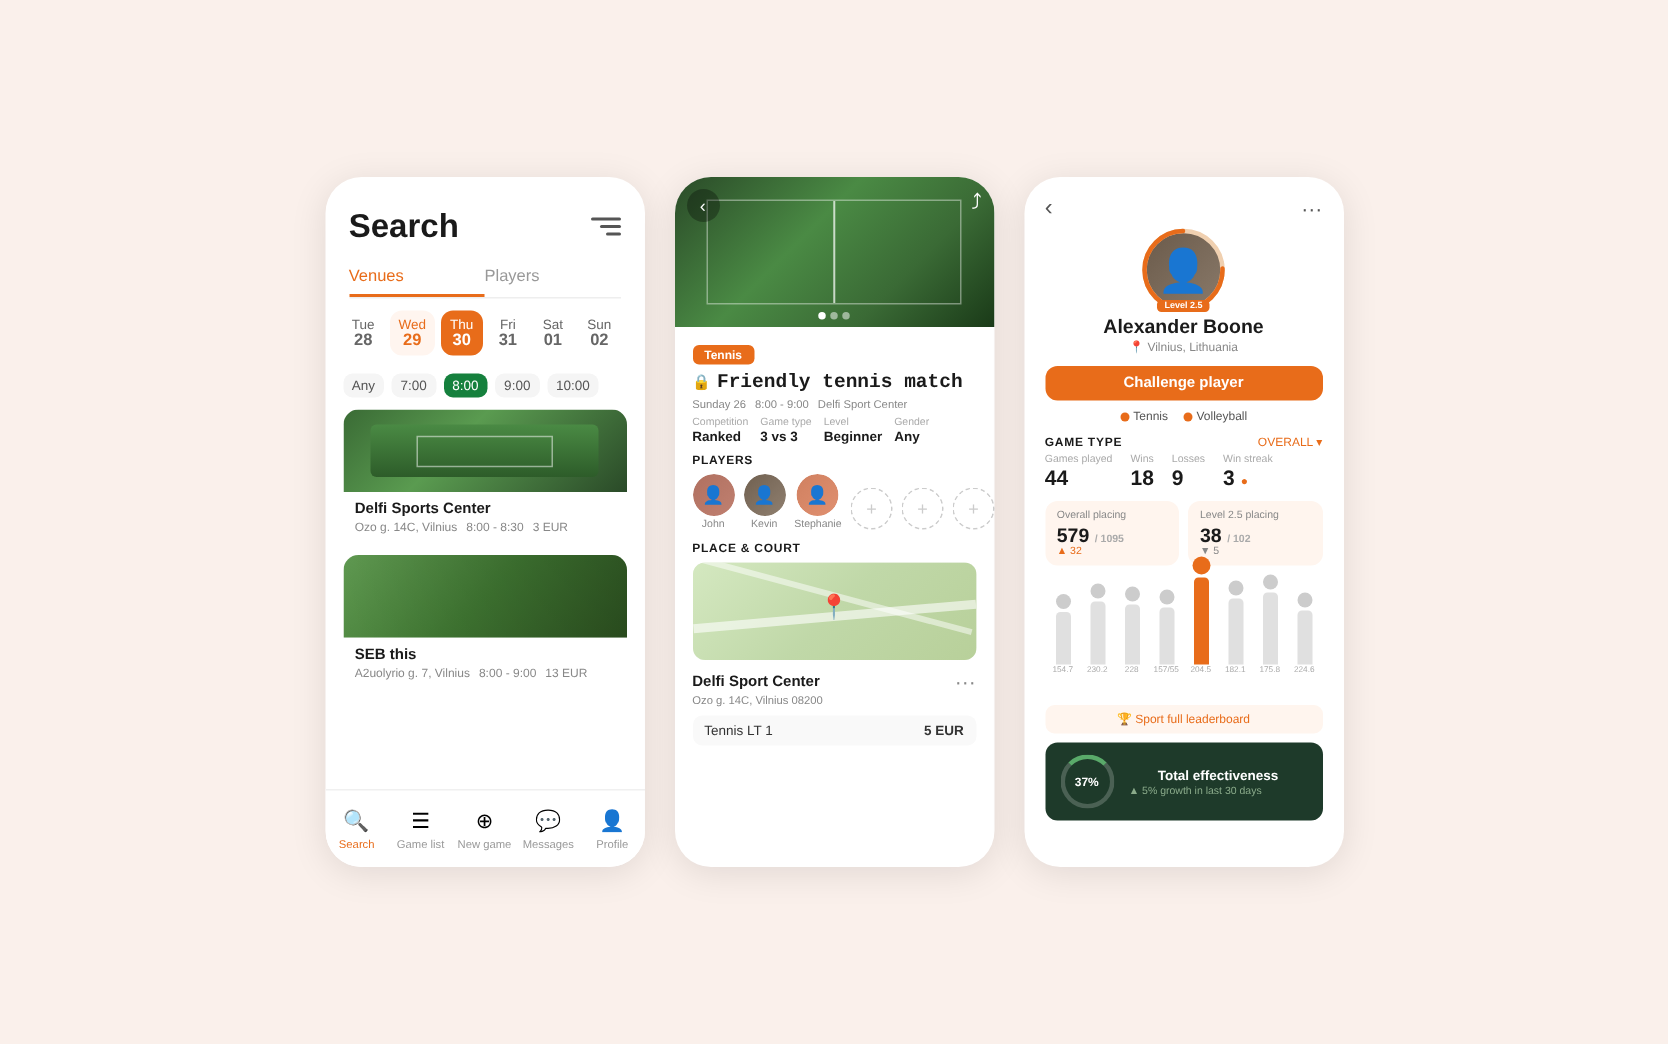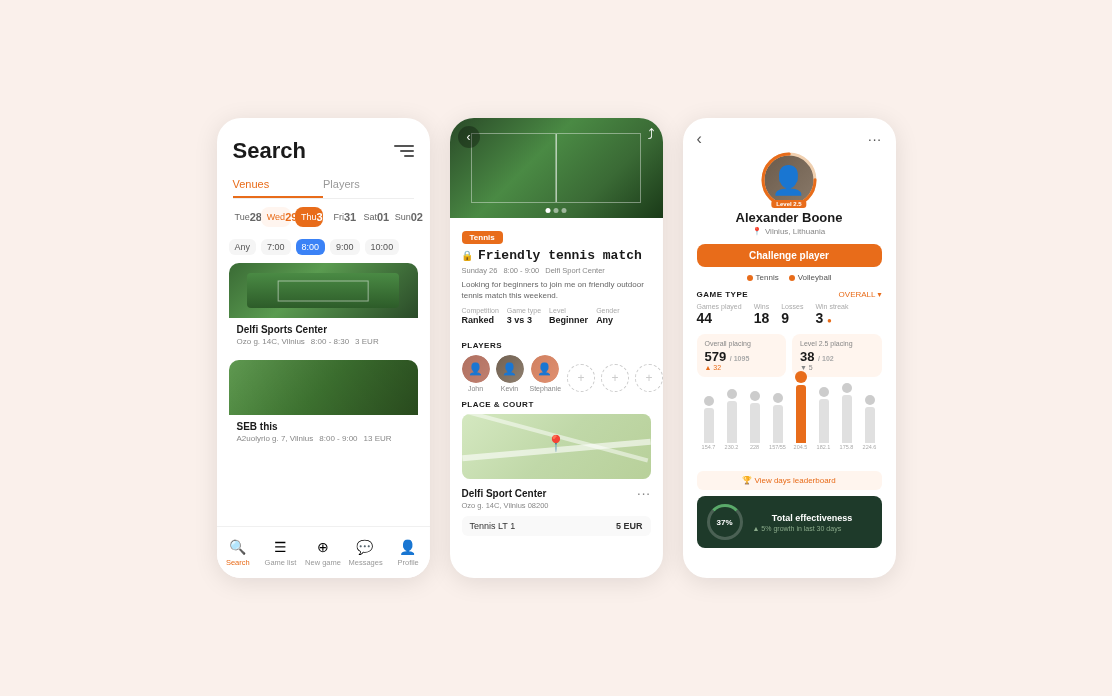--- a/index.html
+++ b/index.html
@@ -82,21 +82,21 @@
     }
 
     .s1-dates {
       display: flex;
       gap: 4px;
       padding: 8px 12px;
       overflow: hidden;
     }
     .s1-date {
       display: flex;
-      flex-direction: row;
+      flex-direction: column;
       align-items: center;
       padding: 4px 6px;
       border-radius: 8px;
       font-size: 9px;
       color: #666;
       min-width: 26px;
     }
     .s1-date.selected {
       background: #e86c1a;
       color: #fff;
@@ -117,21 +117,21 @@
       overflow: hidden;
     }
     .s1-time {
       padding: 3px 6px;
       border-radius: 6px;
       font-size: 9px;
       color: #555;
       background: #f5f5f5;
     }
     .s1-time.selected {
-      background: #3b82f6;
+      background: #15803d;
       color: #fff;
     }
 
     .s1-venue {
       margin: 0 12px 8px;
       border-radius: 10px;
       overflow: hidden;
     }
     .s1-venue-img {
       width: 100%;
@@ -345,21 +345,21 @@
     }
     .s2-desc {
       font-size: 8px;
       color: #666;
       line-height: 1.4;
       margin-bottom: 6px;
     }
     .s2-stats-row {
       display: flex;
       gap: 8px;
-      margin-bottom: 16px;
+      margin-bottom: 6px;
     }
     .s2-stat {
       display: flex;
       flex-direction: column;
       gap: 1px;
     }
     .s2-stat-label {
       font-size: 7px;
       color: #aaa;
     }
@@ -876,21 +876,20 @@
       <div class="s2-badge">Tennis</div>
       <div class="s2-title-row">
         <span class="s2-lock-icon">🔒</span>
         <span class="s2-game-title">Friendly tennis match</span>
       </div>
       <div class="s2-meta-row">
         <span>Sunday 26</span>
         <span>8:00 - 9:00</span>
         <span>Delfi Sport Center</span>
       </div>
-      <div class="s2-desc">Looking for beginners to join me on friendly outdoor tennis match this weekend.</div>
 
       <div class="s2-stats-row">
         <div class="s2-stat">
           <span class="s2-stat-label">Competition</span>
           <span class="s2-stat-value">Ranked</span>
         </div>
         <div class="s2-stat">
           <span class="s2-stat-label">Game type</span>
           <span class="s2-stat-value">3 vs 3</span>
         </div>
@@ -1074,21 +1073,21 @@
               <div class="s3-bar-label">175.8</div>
             </div>
             <div class="s3-bar-group">
               <div style="width: 10px; height: 10px; border-radius: 50%; background: rgb(204, 204, 204); margin-bottom: 1px;"></div>
               <div class="s3-bar" style="height: 36px;"></div>
               <div class="s3-bar-label">224.6</div>
             </div>
           </div>
       </div>
 
-      <button class="s3-leaderboard-btn">🏆 View days leaderboard</button>
+      <button class="s3-leaderboard-btn">🏆 Sport full leaderboard</button>
     </div>
 
     <div class="s3-effectiveness">
       <div class="s3-eff-circle">
         <span>37%</span>
       </div>
       <div class="s3-eff-text">
         <div class="s3-eff-title">Total effectiveness</div>
         <div class="s3-eff-sub">▲ 5% growth in last 30 days</div>
       </div>

